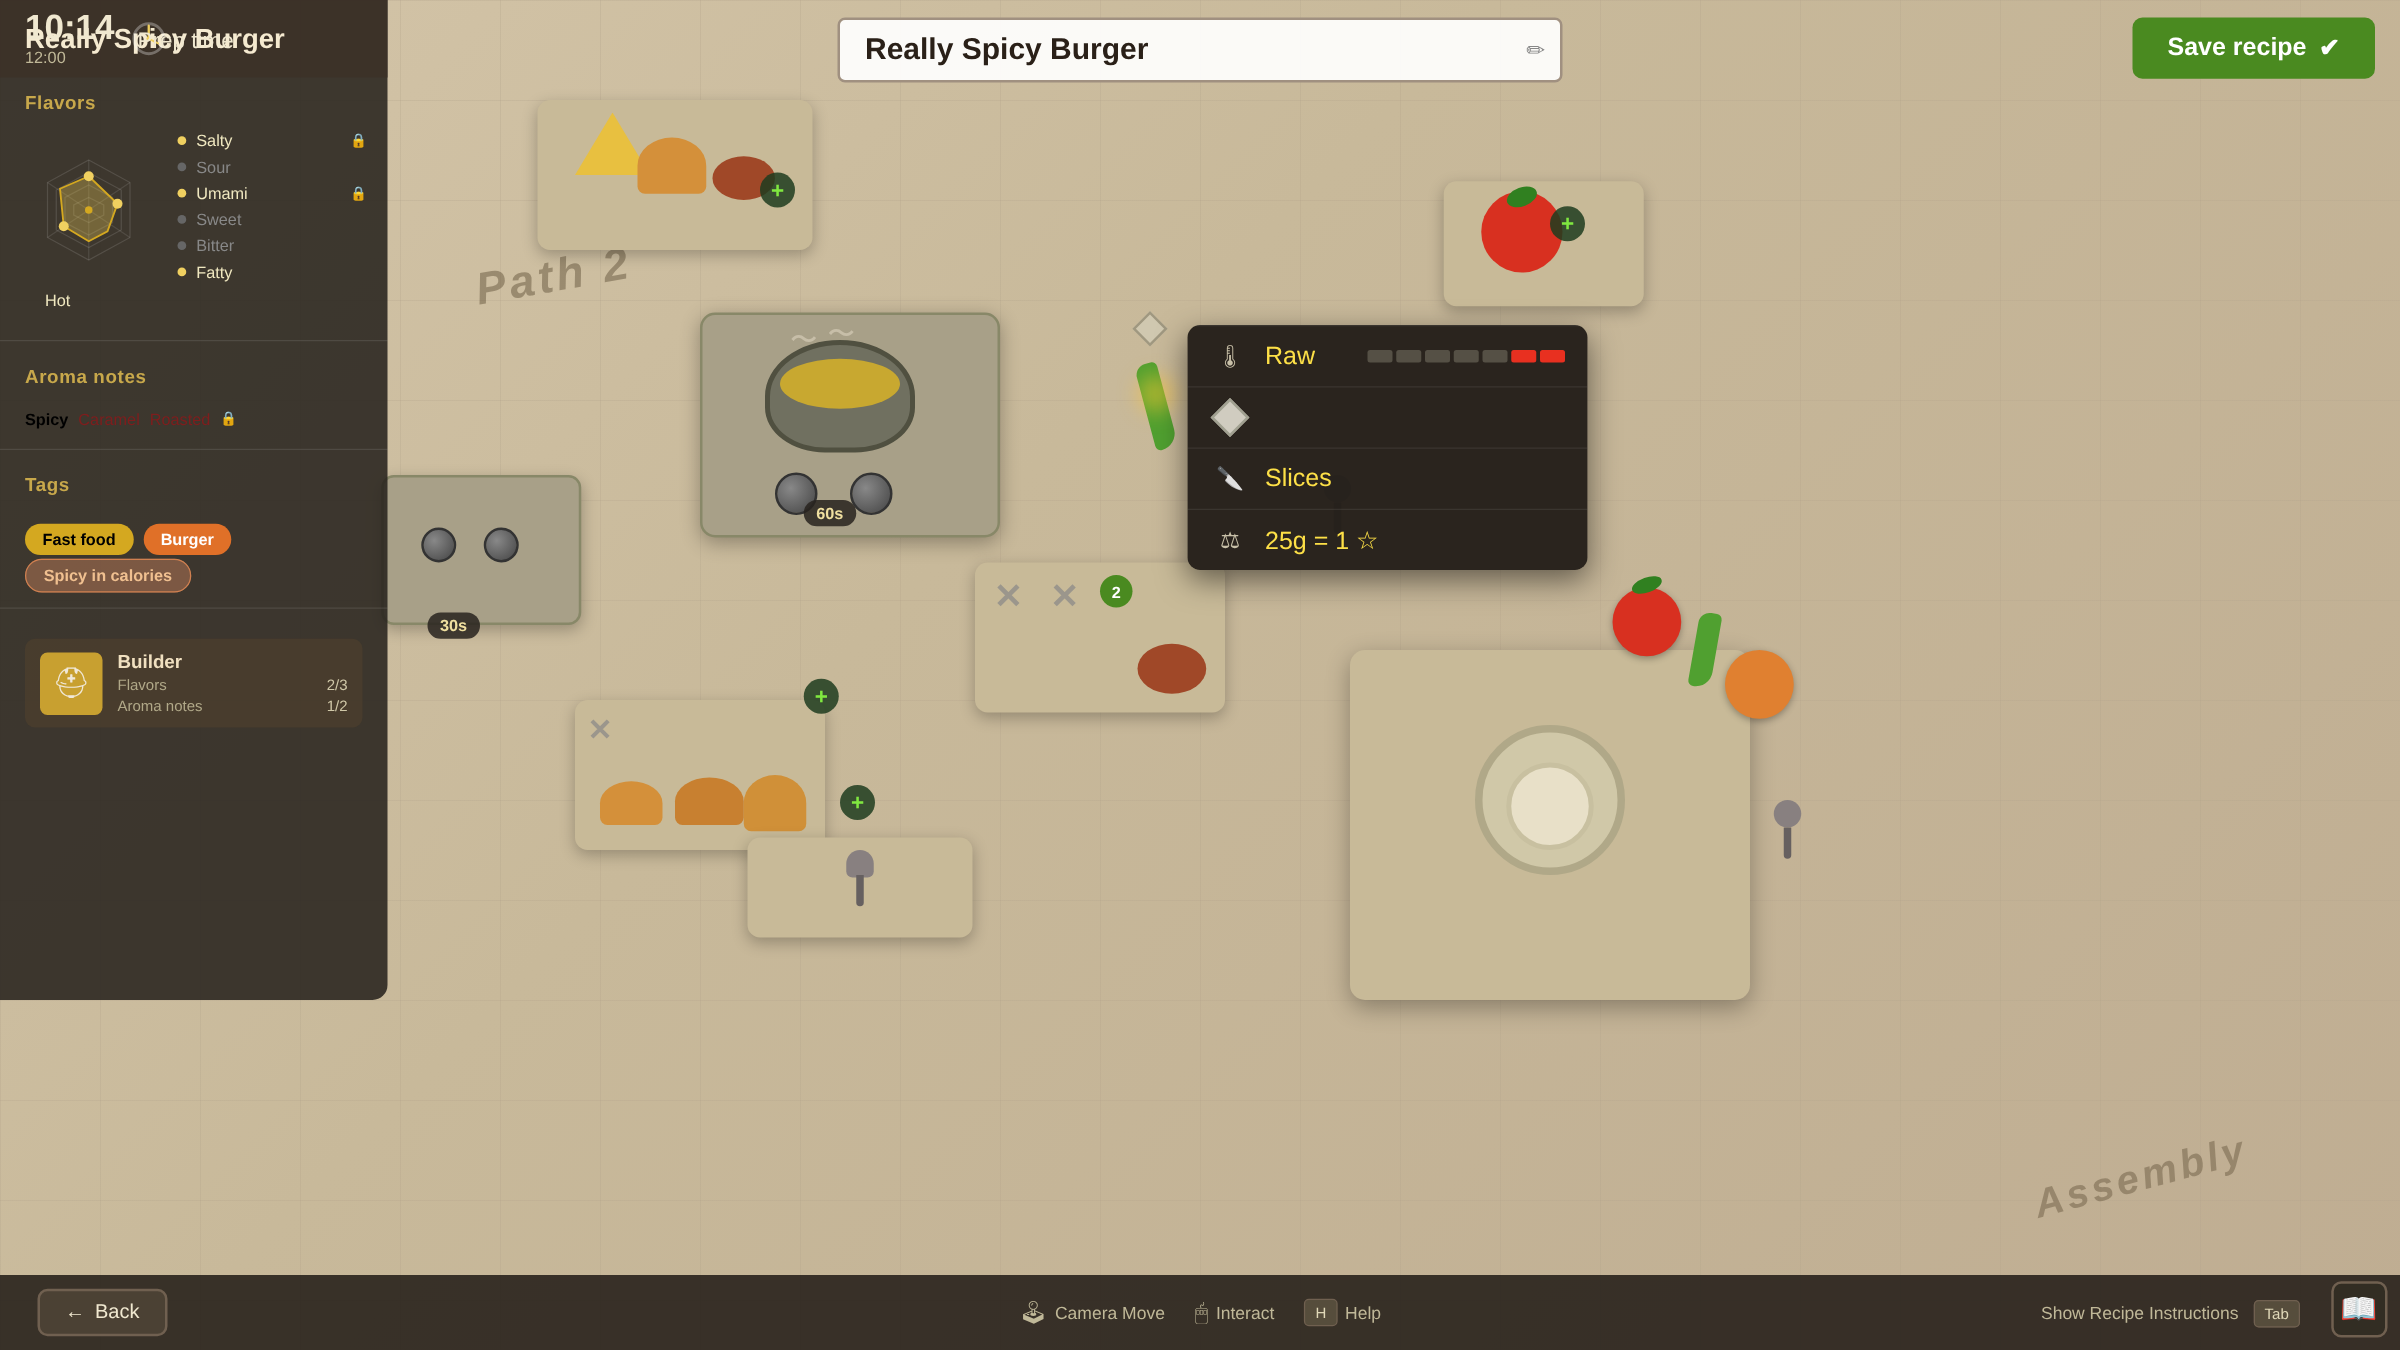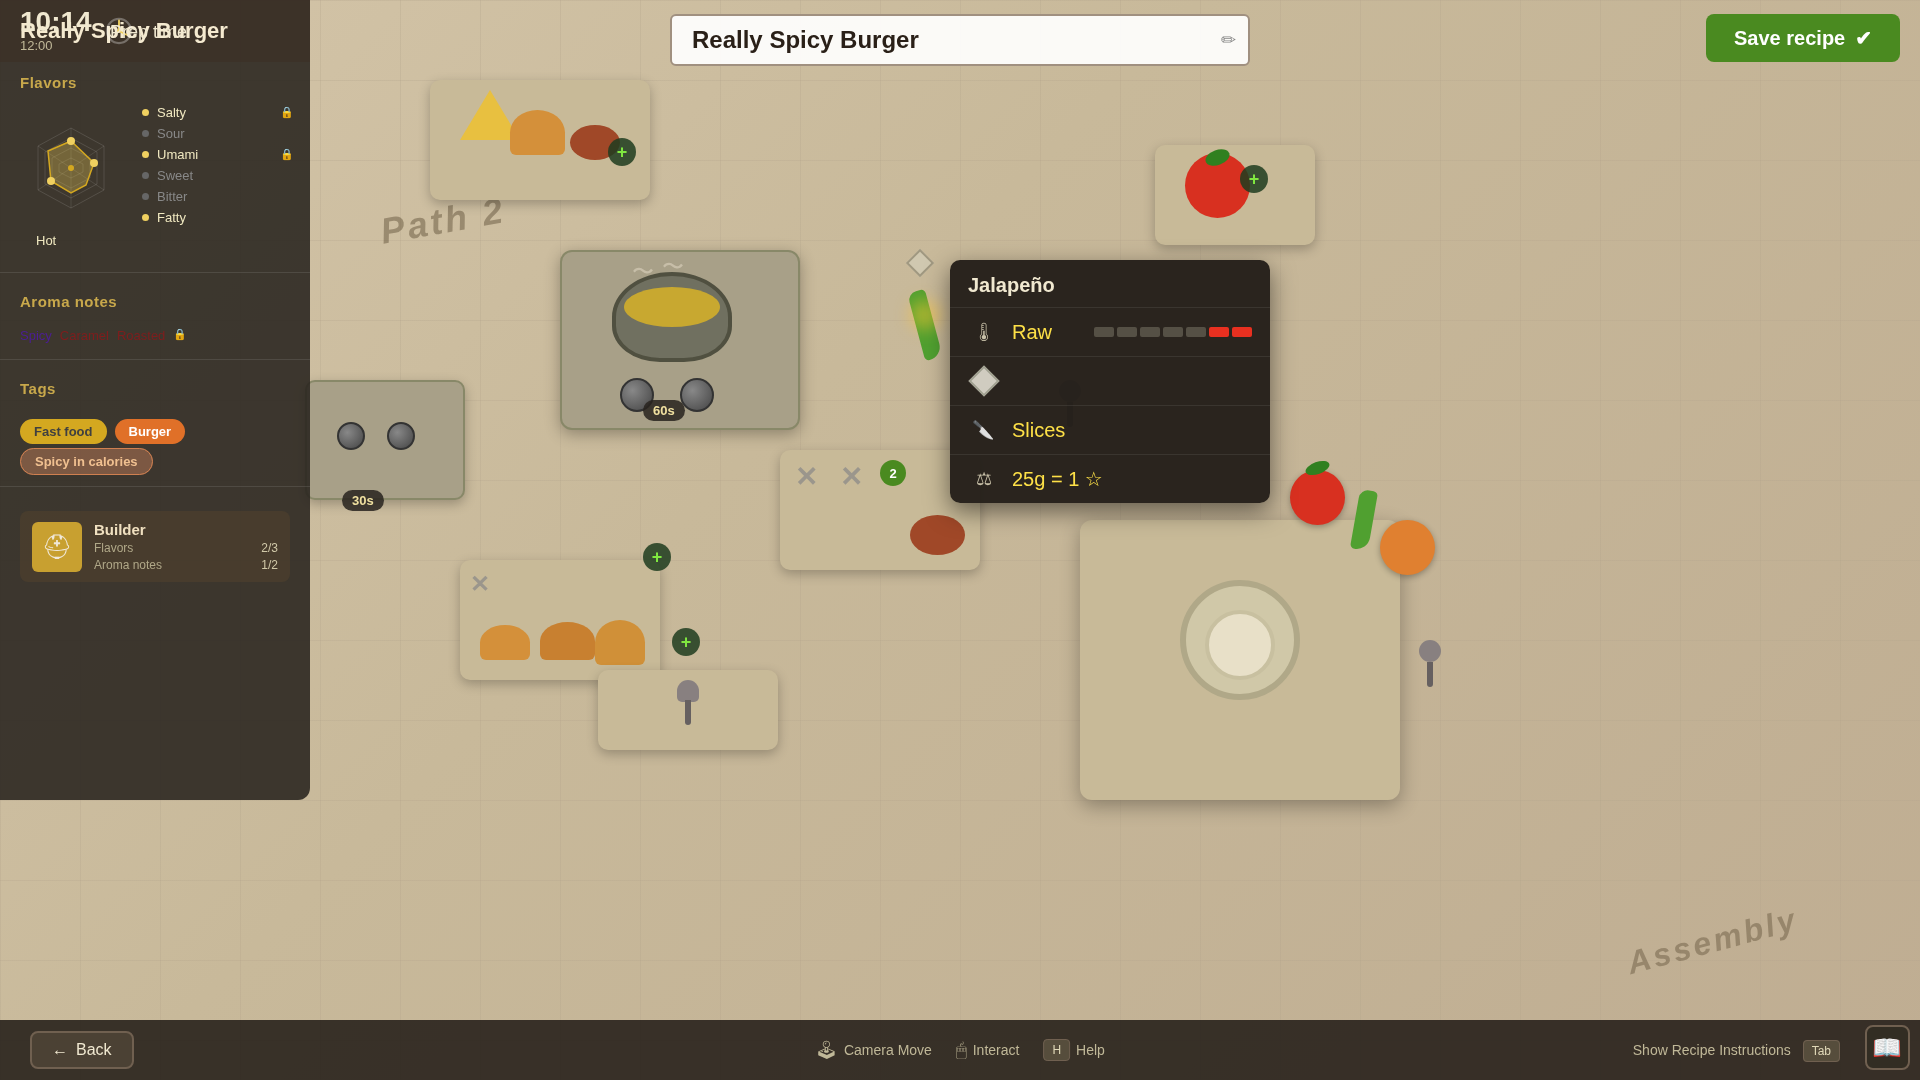--- a/index.html
+++ b/index.html
@@ -130,22 +130,22 @@
       flex-wrap: wrap;
       margin-top: 4px;
     }
 
     .aroma-tag {
       font-size: 13px;
       color: #7f1d1d;
     }
 
     .aroma-tag.highlight {
-      color: #4c1d95;
-      font-weight: normal;
+      color: #000000;
+      font-weight: bold;
     }
 
     
     #tags-section {
       padding: 8px 20px;
     }
 
     .tags-container {
       display: flex;
       gap: 8px;
@@ -156,21 +156,21 @@
     .tag-badge {
       padding: 5px 14px;
       border-radius: 20px;
       font-size: 13px;
       font-weight: bold;
       cursor: pointer;
     }
 
     .tag-badge.yellow {
       background: #d4a820;
-      color: #404040;
+      color: #000000;
     }
 
     .tag-badge.orange {
       background: #e07028;
       color: #fff;
     }
 
     .tag-badge.pink {
       background: rgba(220, 140, 100, 0.4);
       color: #f0c090;
@@ -771,21 +771,20 @@
   <input id="recipe-input" type="text" value="Really Spicy Burger" style="">
   <span id="edit-icon">✏</span>
 </div>
 
 <button id="save-recipe-btn">
   <span>Save recipe</span>
   <span>✔</span>
 </button>
 
 <div id="jalapeno-tooltip">
-  <div id="tooltip-title">Jalapeño</div>
 
   <div class="tooltip-row">
     <div class="tooltip-icon">🌡</div>
     <div class="tooltip-label">Raw</div>
     <div class="heat-bar">
       <div class="heat-segment empty"></div>
       <div class="heat-segment empty"></div>
       <div class="heat-segment empty"></div>
       <div class="heat-segment empty"></div>
       <div class="heat-segment empty"></div>

